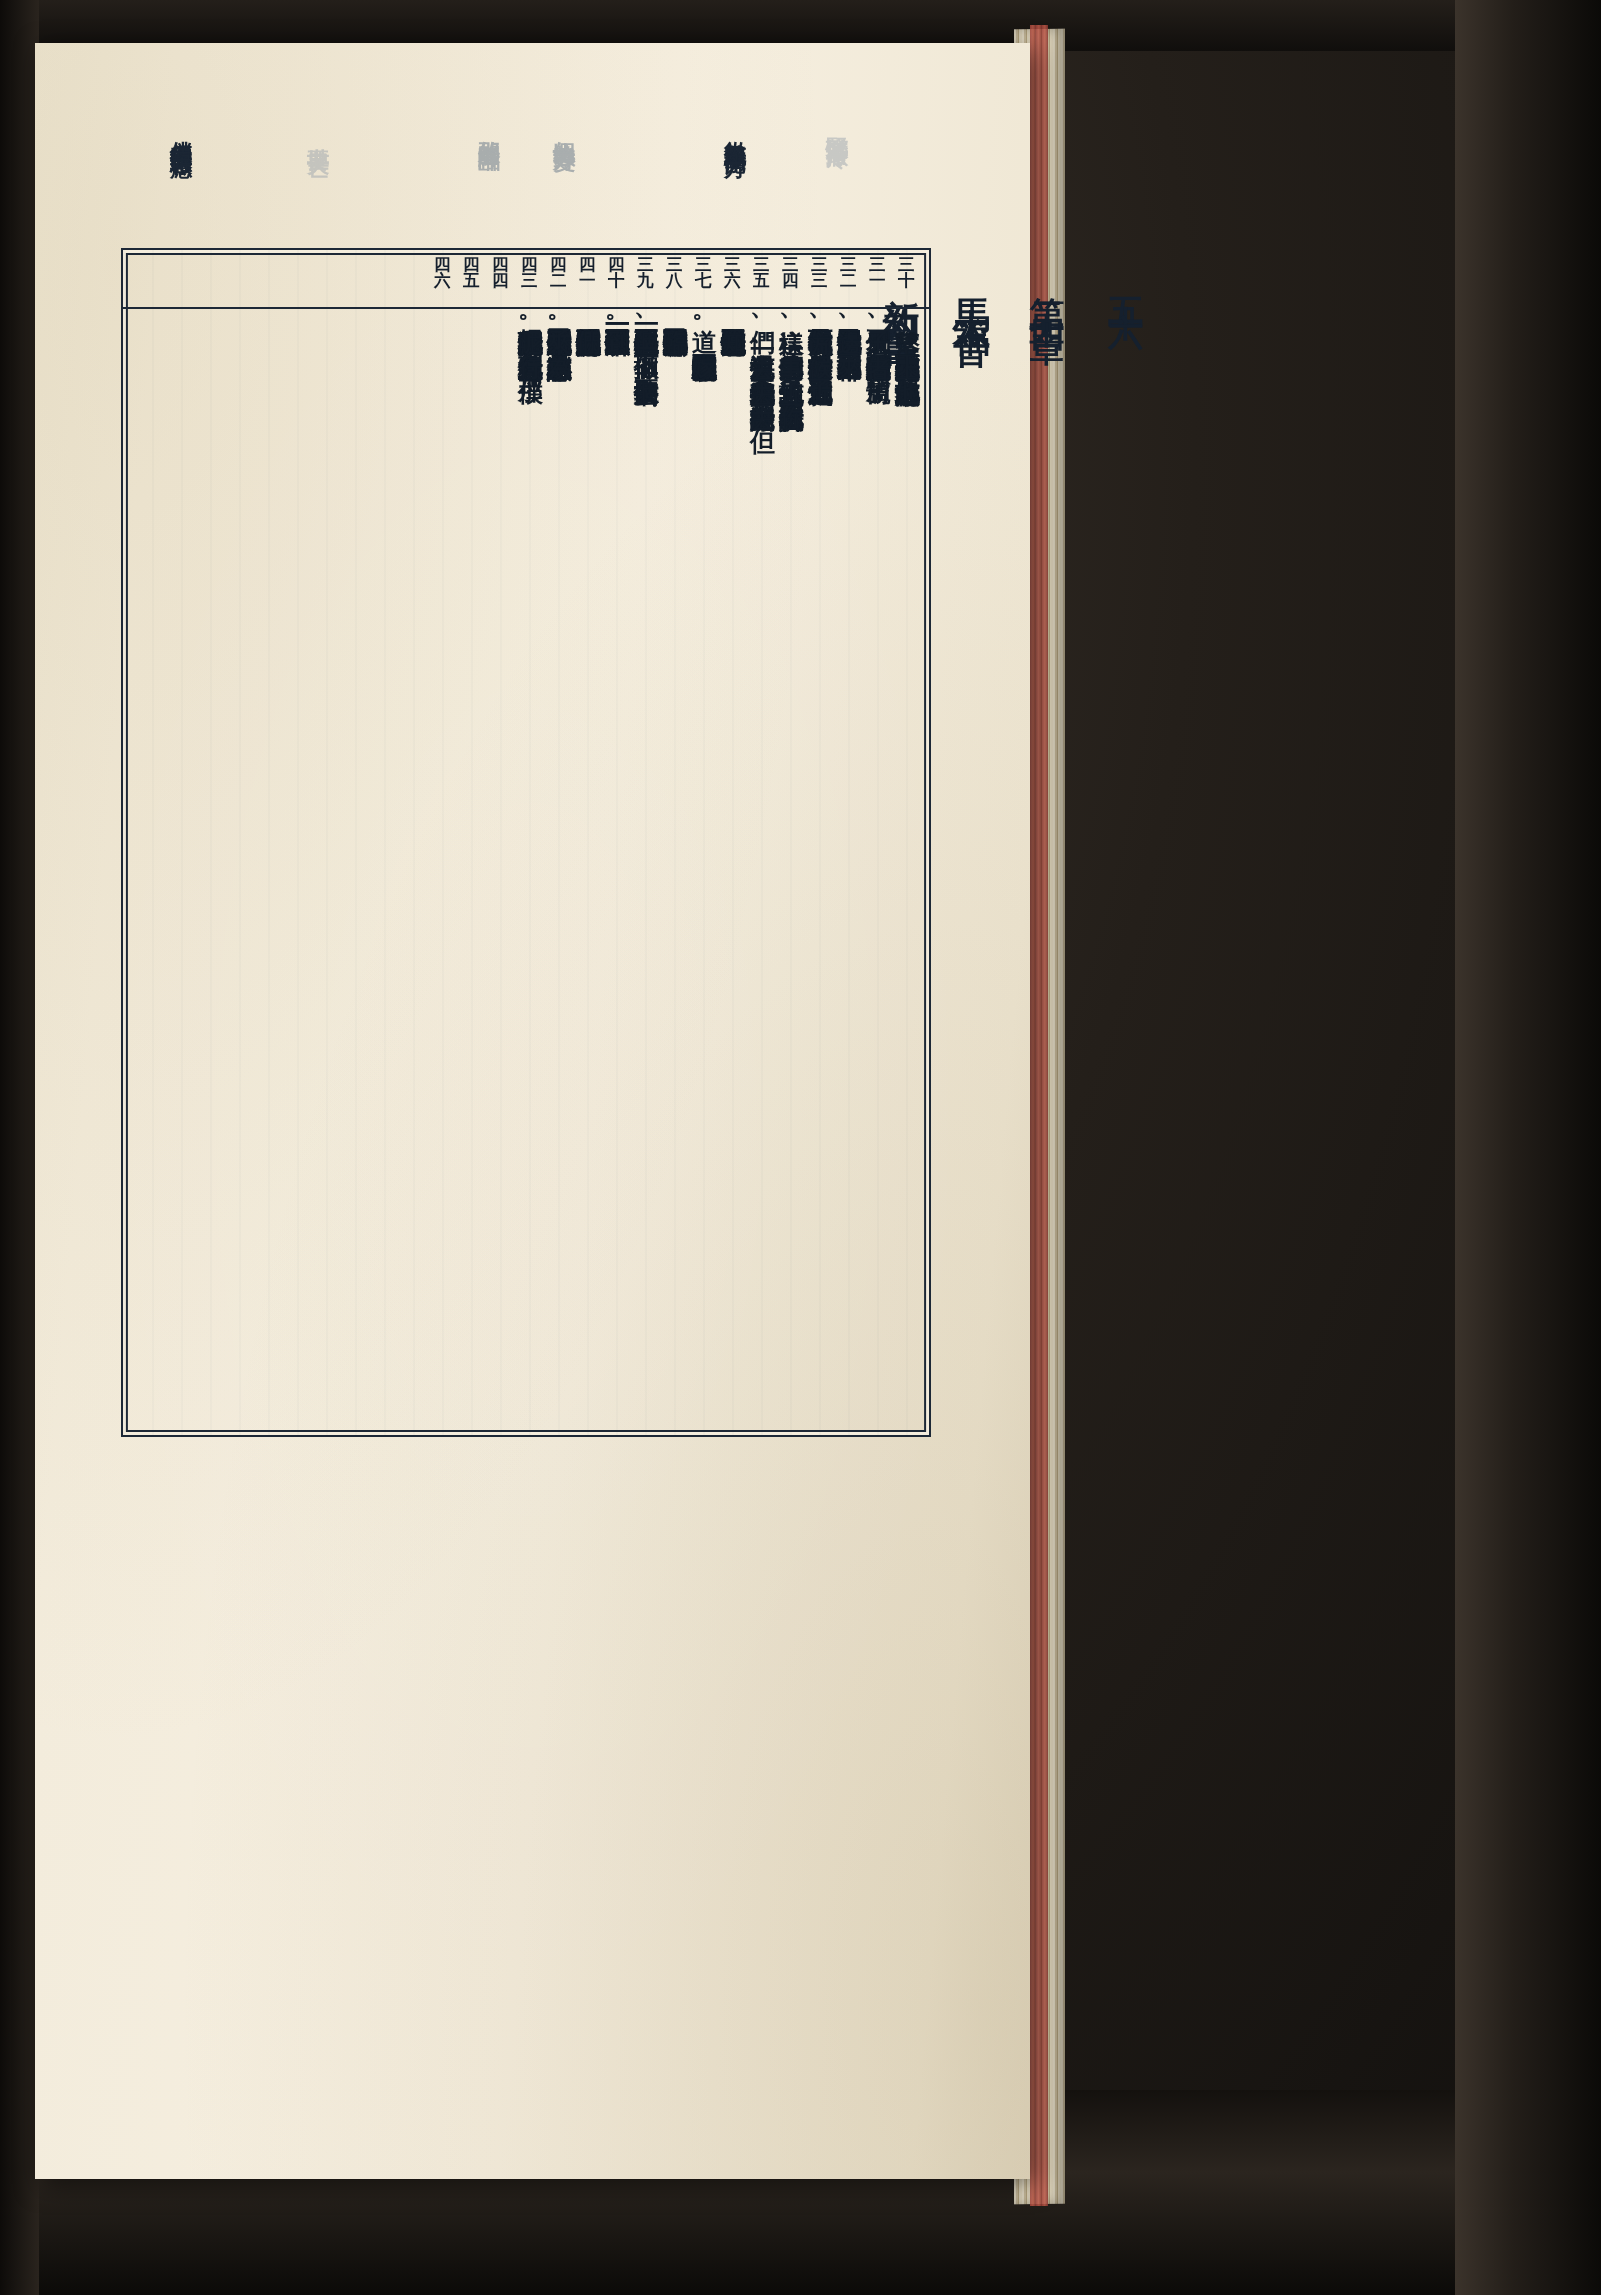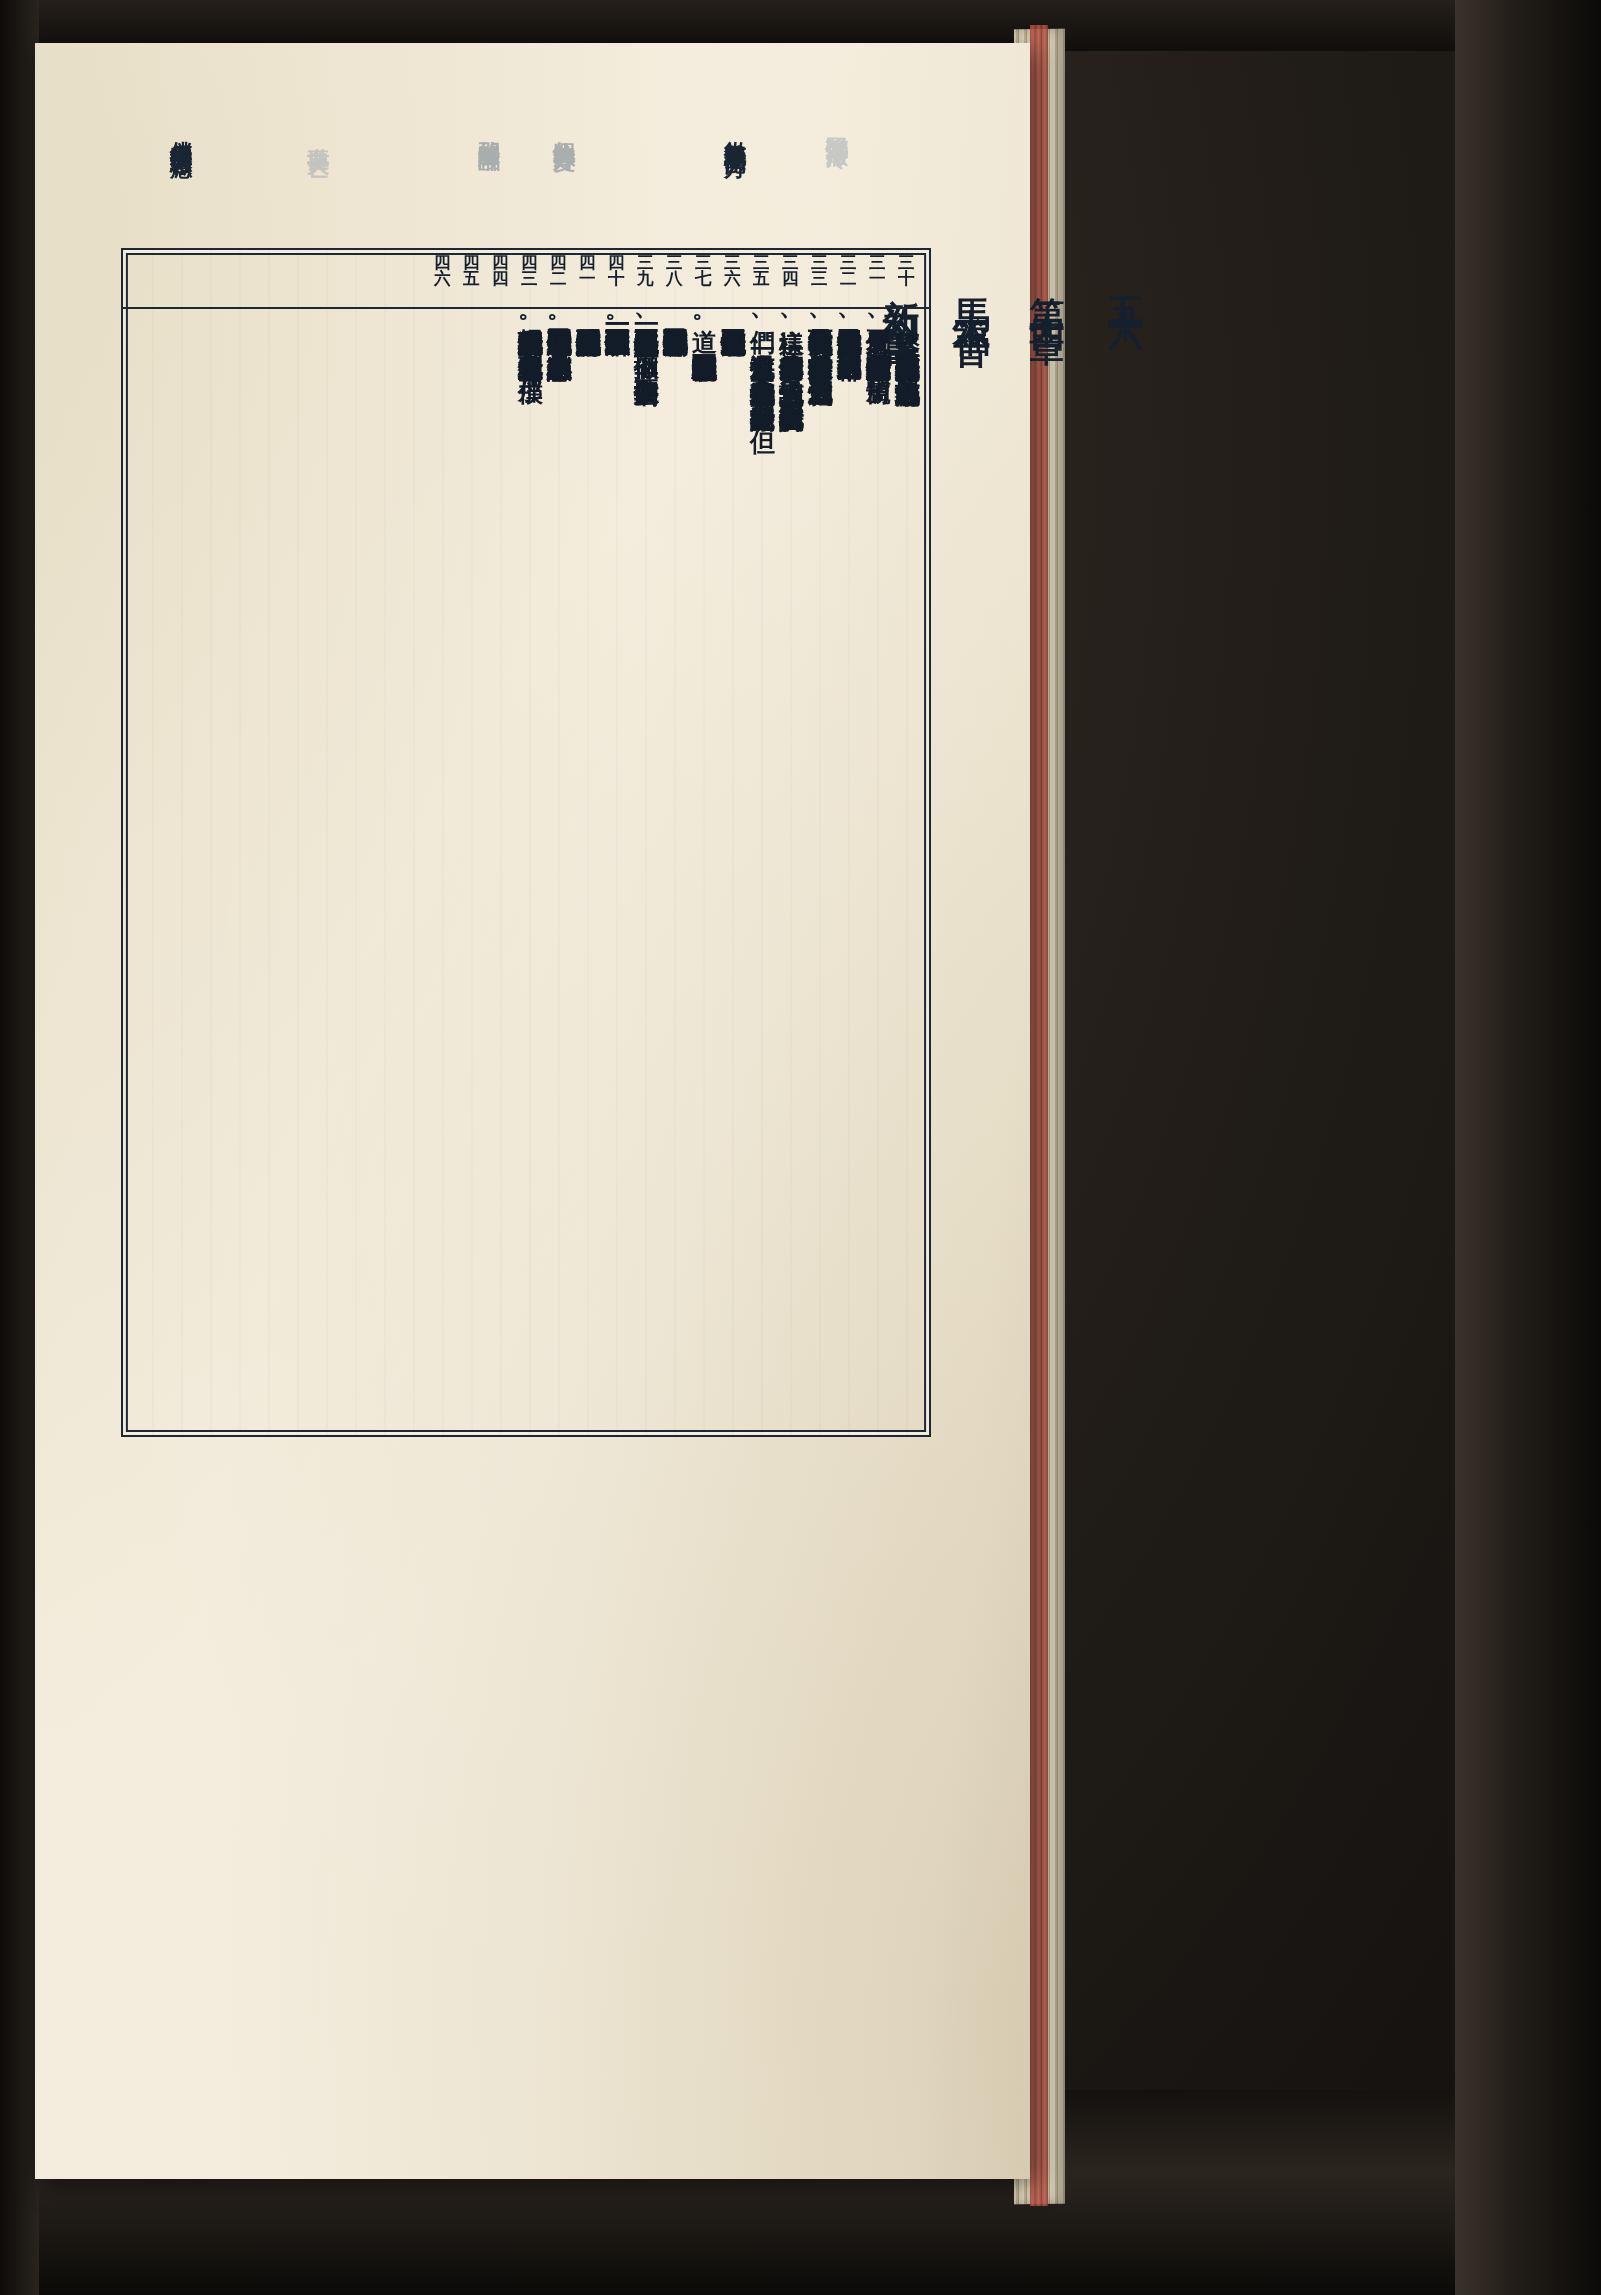--- a/index.html
+++ b/index.html
@@ -153,21 +153,21 @@
   }
   .vnum {
     width: 29px;
     color: #16202d;
     font-size: 16.6px;
     font-weight: 700;
     text-align: center;
     line-height: 1.0;
     padding-top: 2px;
   }
-  .vnum span { display:block;font-family:Liberation Mono, monospace; }
+  .vnum span { display:block; }
 
   
   #cols {
     position: absolute;
     left: 5.9px;
     top: 60px;
     width: 792px;
     height: 1120px;
     display: flex;
     flex-direction: row-reverse;

